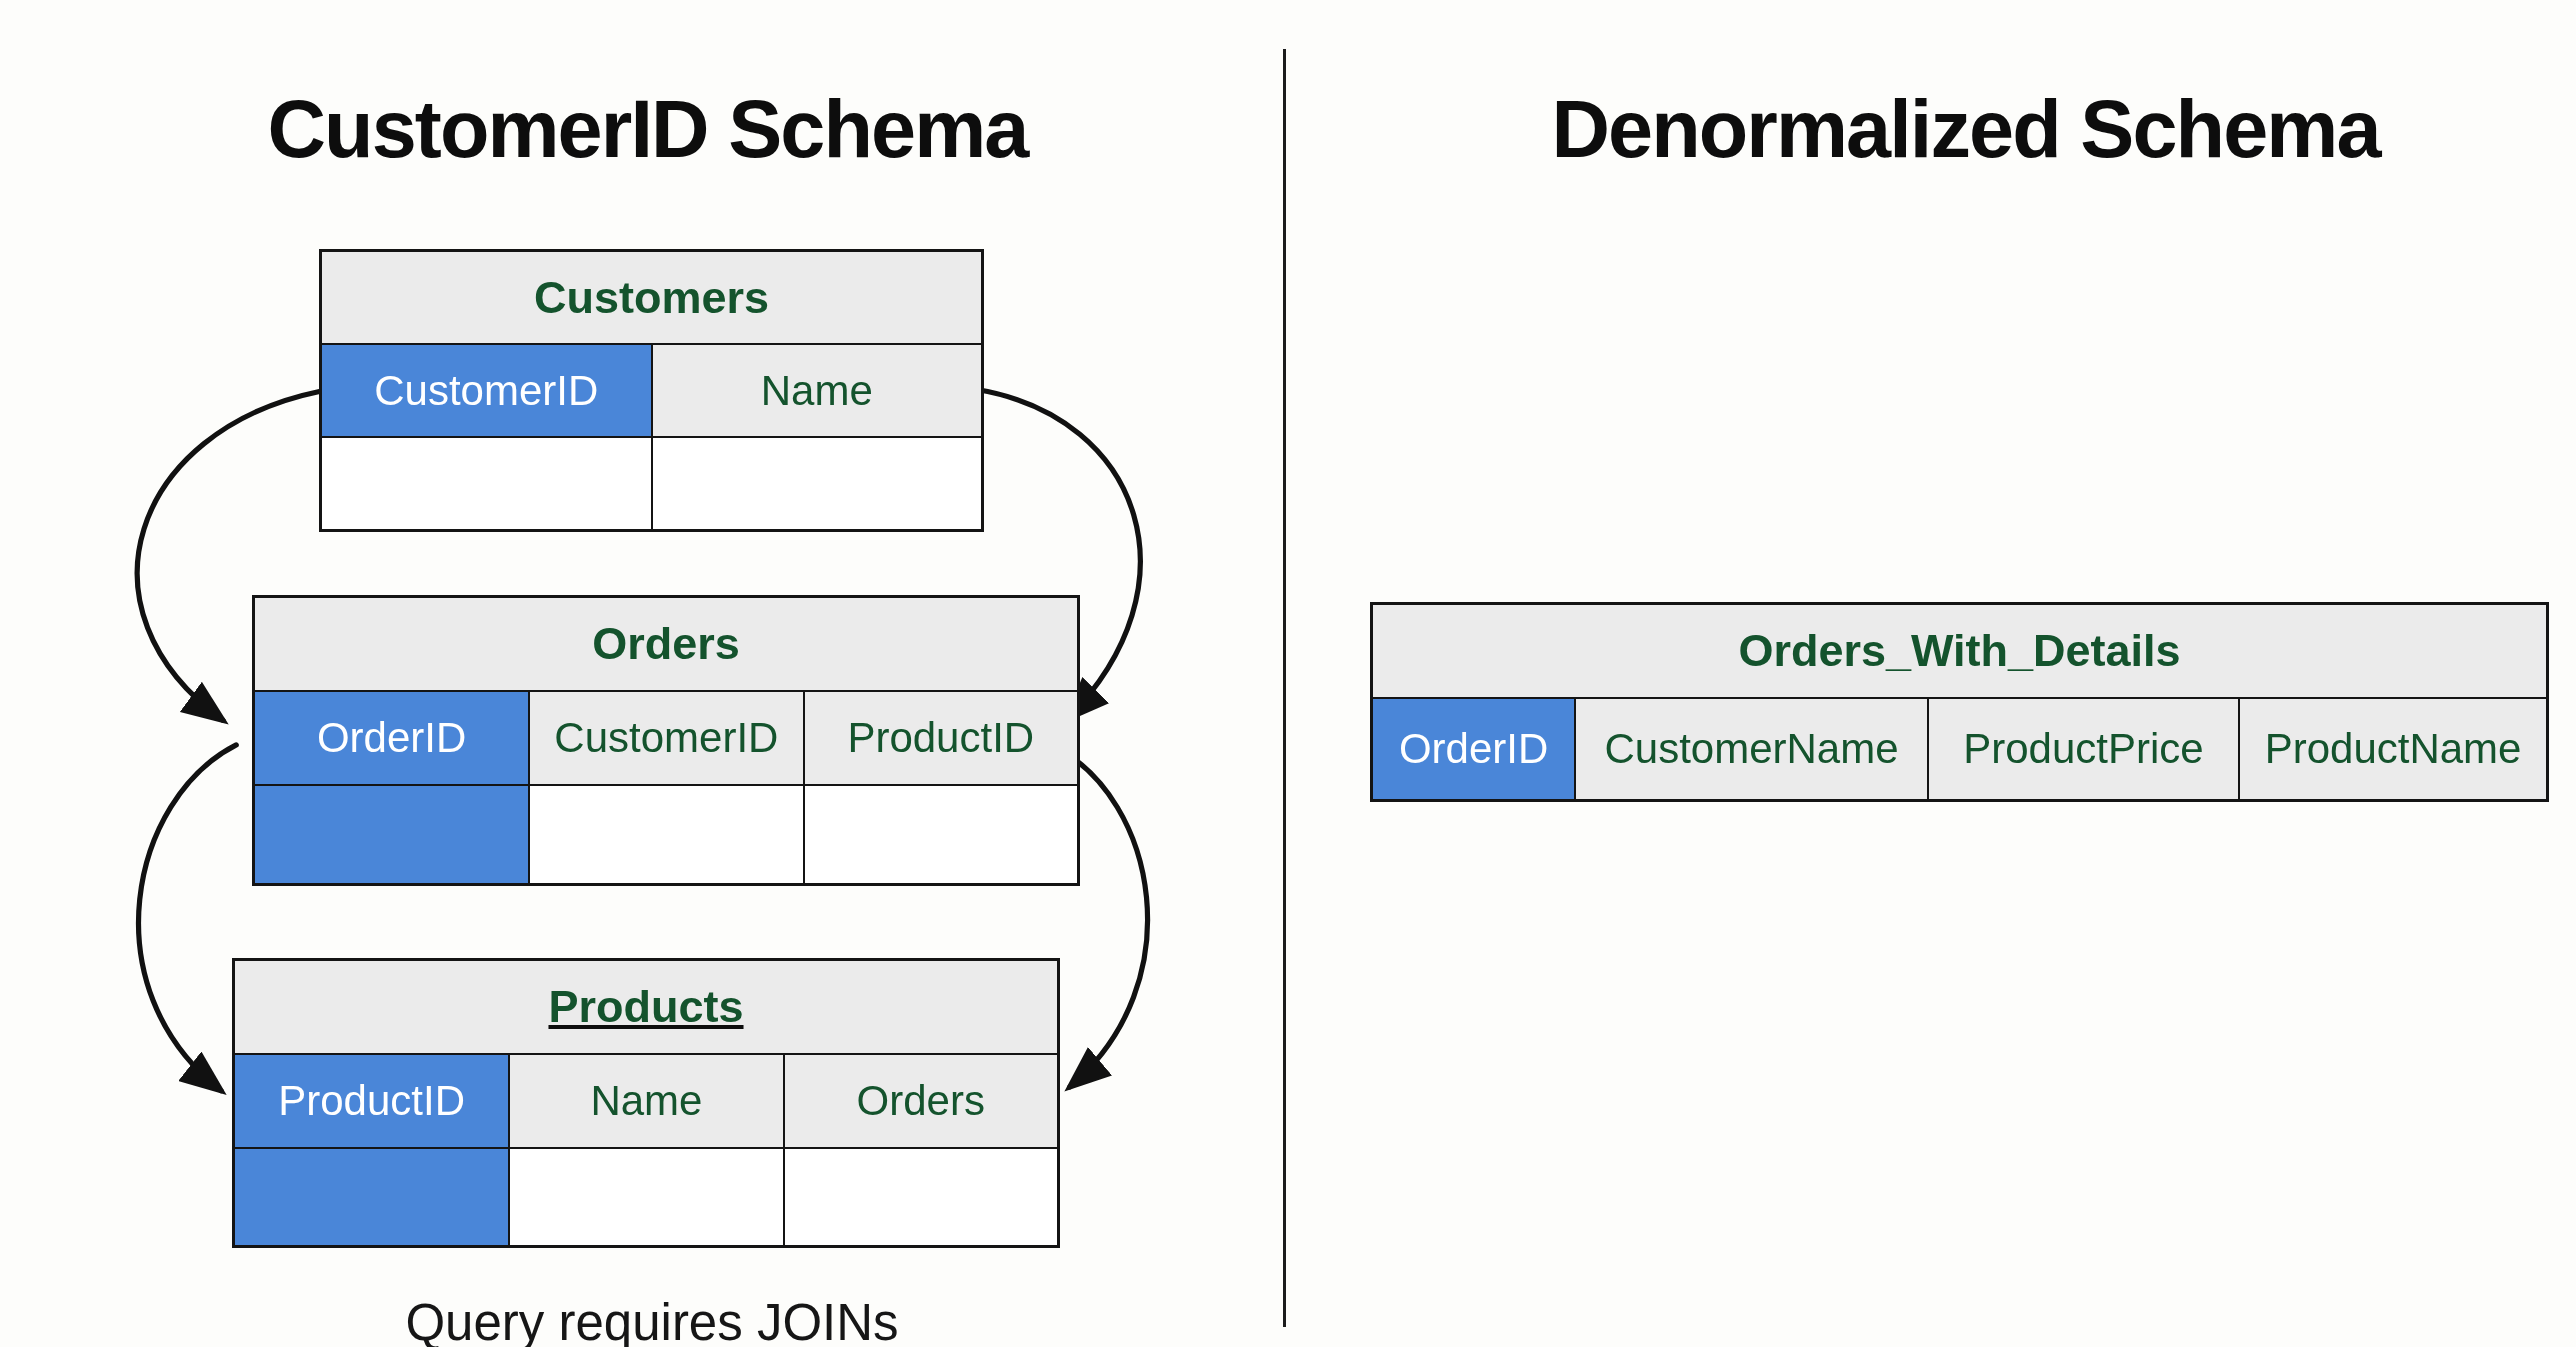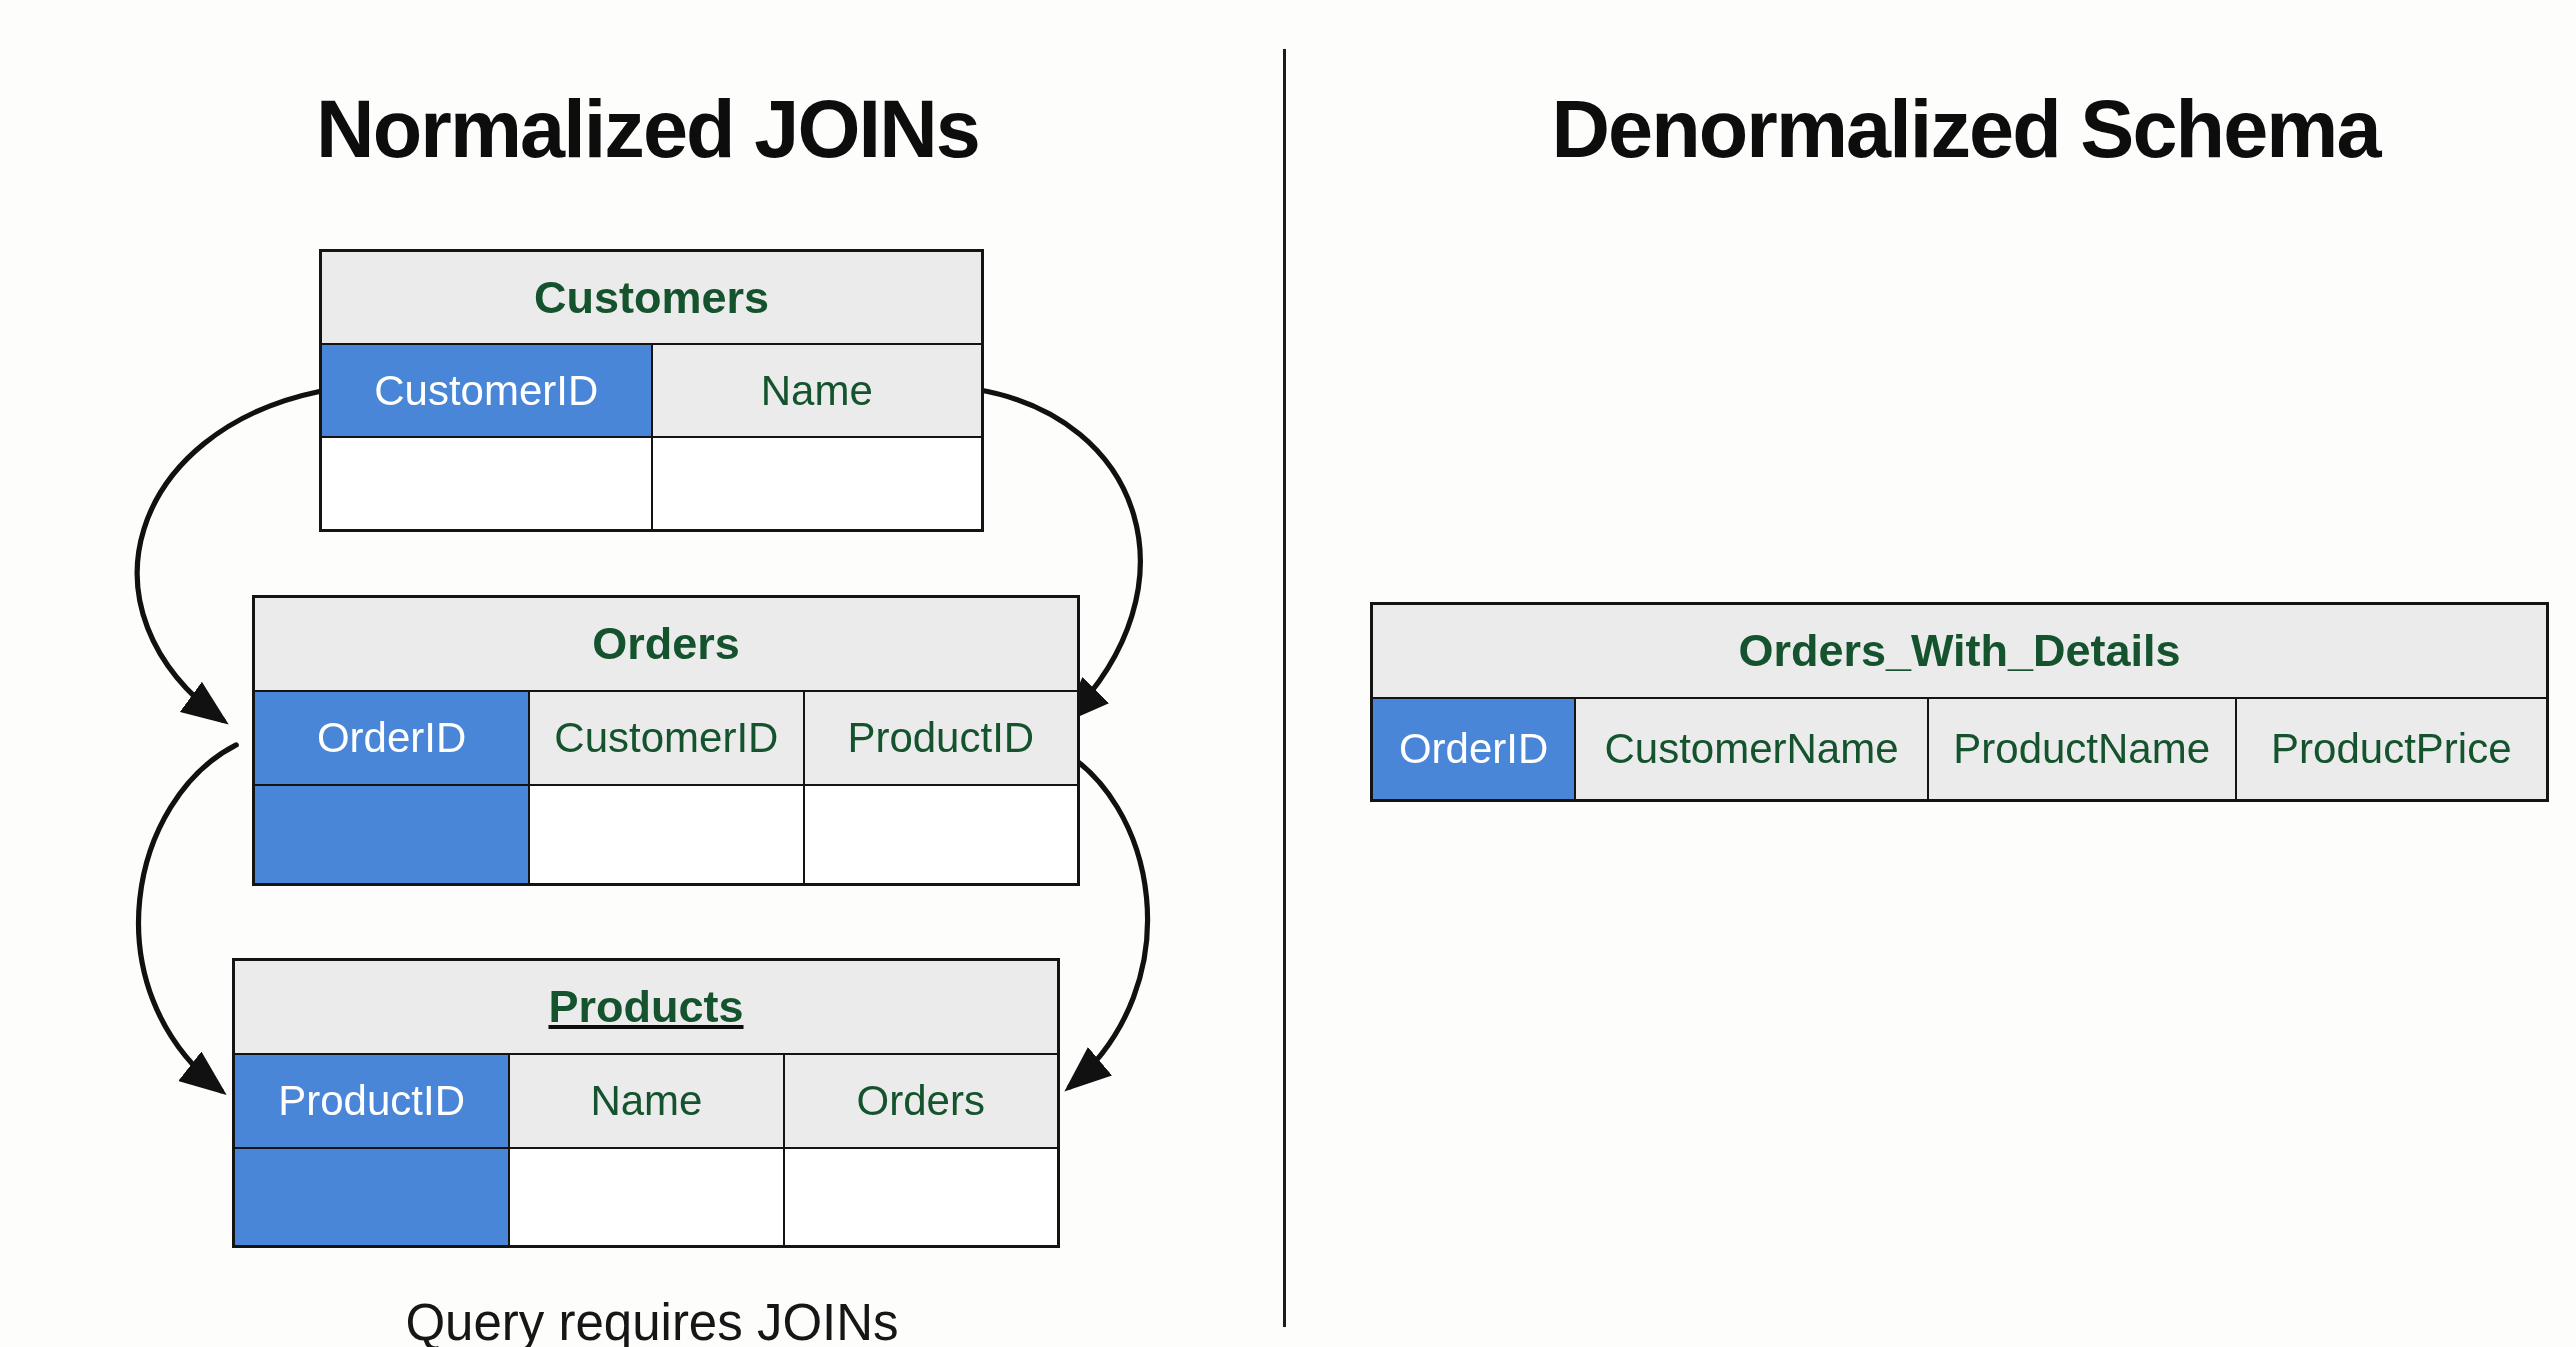--- a/index.html
+++ b/index.html
@@ -61,21 +61,21 @@
   .arrows{
     position:absolute;left:0;top:0;
     pointer-events:none;
   }
 </style>
 </head>
 <body>
 
 <div class="page">
 
-  <div class="panel-title" style="left:19px;top:83px;width:1257px;">Normalized JOINs</div>
+  <div class="panel-title" style="left:19px;top:83px;width:1257px;">CustomerID Schema</div>
   <div class="panel-title" style="left:1342px;top:83px;width:1247px;">Denormalized Schema</div>
 
   <div class="divider"></div>
 
   <svg class="arrows" width="2576" height="1348" viewBox="0 0 2726 1426">
     <defs>
       <marker id="ah" viewBox="0 0 10 8" refX="8.5" refY="4" markerWidth="9" markerHeight="7.2" orient="auto" markerUnits="strokeWidth">
         <path d="M0,0 L10,4 L0,8 Z" fill="#111111"></path>
       </marker>
     </defs>
@@ -133,19 +133,19 @@
 
   <div class="caption">Query requires JOINs</div>
 
   <div class="db-table" style="left:1370px;top:602px;width:1179px;">
     <div class="row" style="height:94px;">
       <div class="cell name-cell">Orders_With_Details</div>
     </div>
     <div class="row" style="height:102px;">
       <div class="cell key" style="width:17.3%;">OrderID</div>
       <div class="cell hdr" style="width:30%;">CustomerName</div>
+      <div class="cell hdr" style="width:26.5%;">ProductPrice</div>
       <div class="cell hdr" style="width:26.2%;">ProductName</div>
-      <div class="cell hdr" style="width:26.5%;">ProductPrice</div>
     </div>
   </div>
 
 </div>
 
 
 </body></html>

